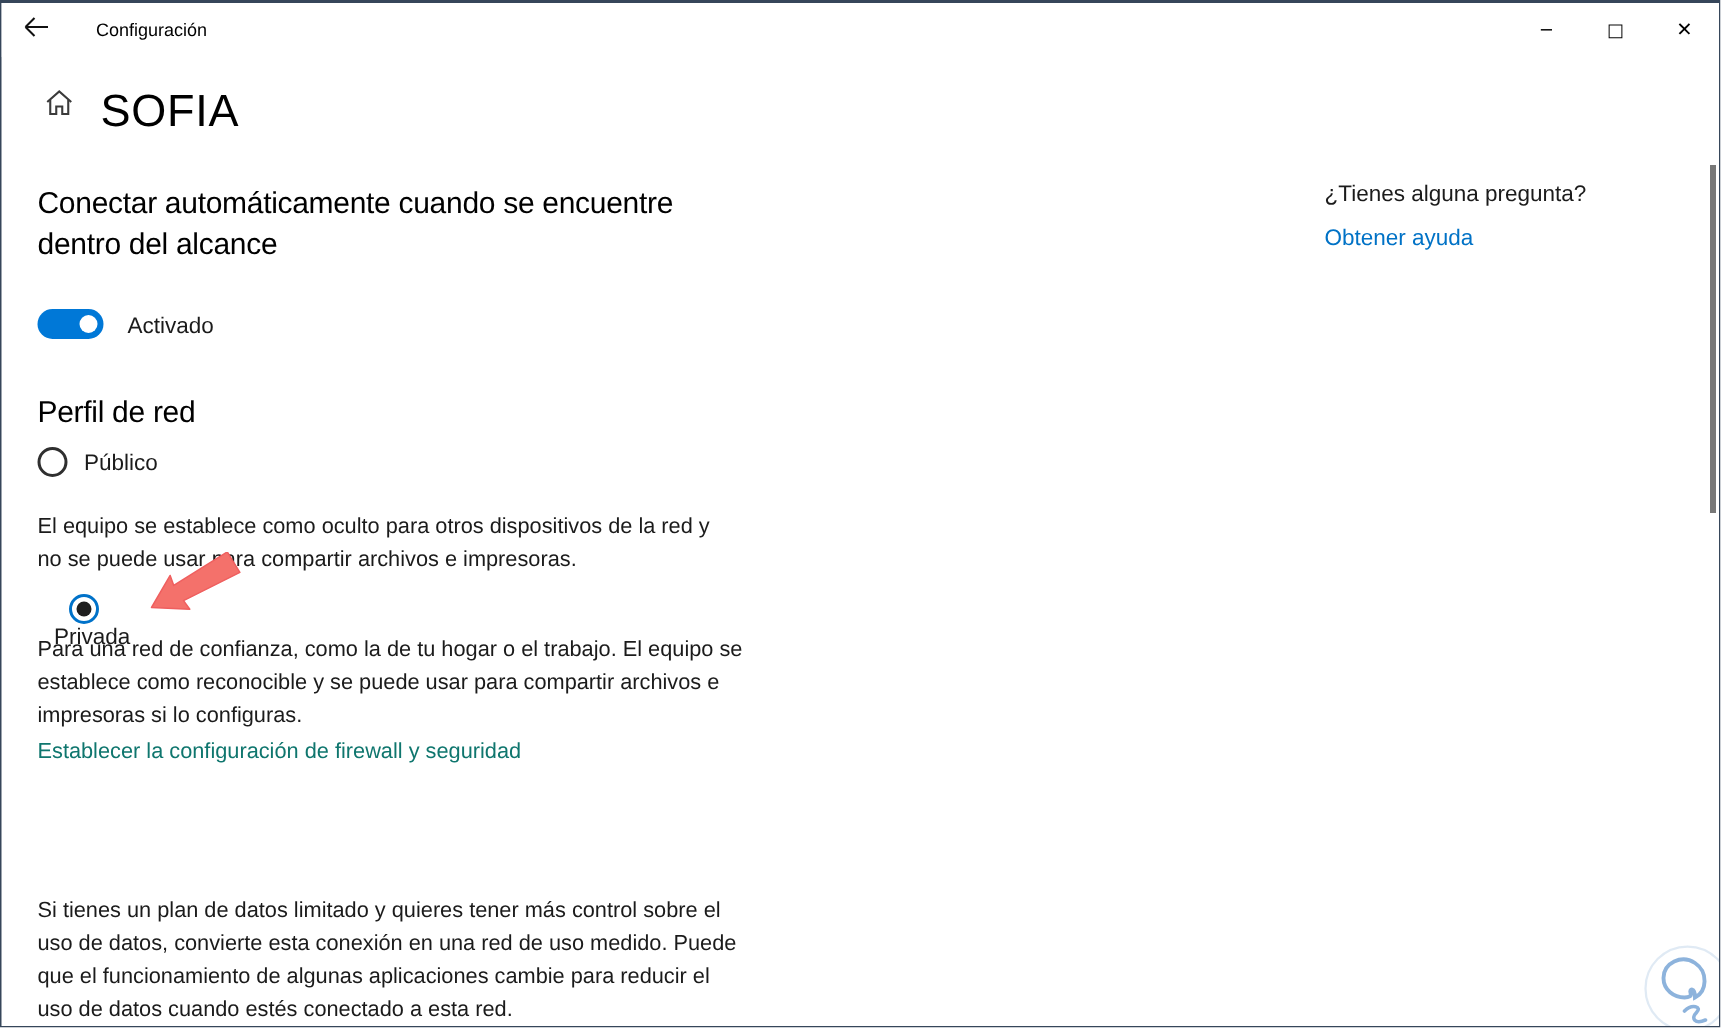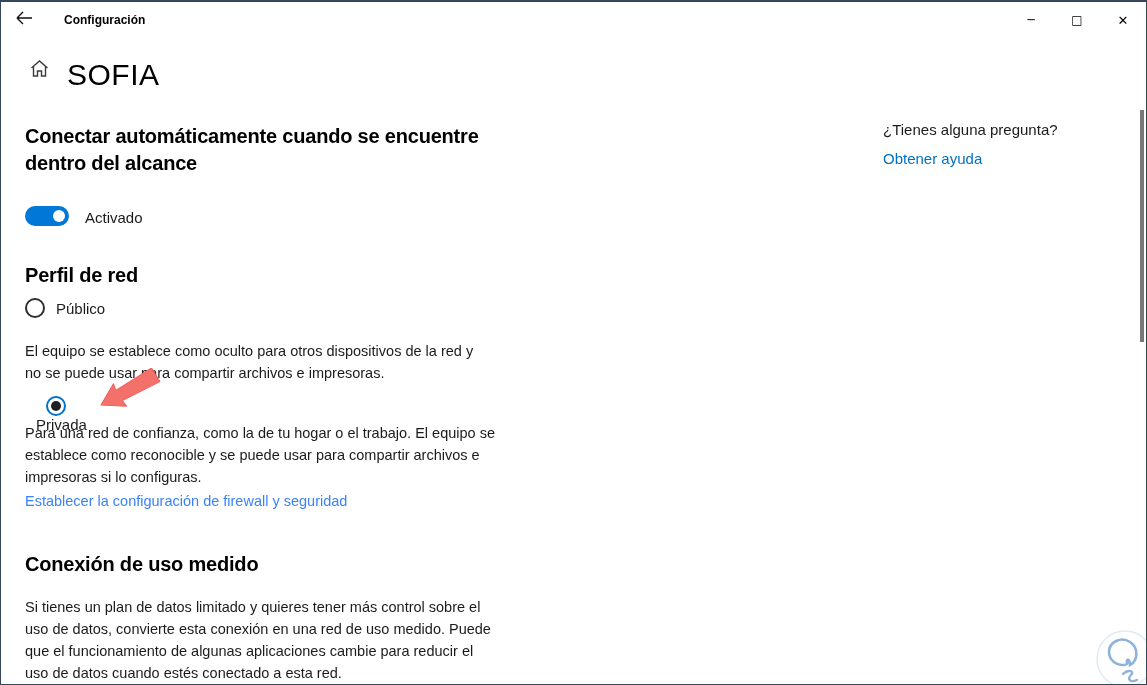--- a/index.html
+++ b/index.html
@@ -2,60 +2,60 @@
 <html><head>
 <meta charset="utf-8">
 <style>
   * { margin:0; padding:0; box-sizing:border-box; }
   html,body { width:1147px; height:685px; overflow:hidden; background:#fff;
               font-family:"Liberation Sans","DejaVu Sans",sans-serif; color:#1a1a1a; }
   .window { position:relative; width:1147px; height:685px; background:#fff;
             border:1px solid #36465a; border-top-width:2px; overflow:hidden; }
 
   
-  .titlebar { position:absolute; top:0; left:0; right:0; height:36px; background:#fff;font-weight:bold; }
+  .titlebar { position:absolute; top:0; left:0; right:0; height:36px; background:#fff; }
   .back-btn { position:absolute; left:0; top:0; width:46px; height:36px; display:flex;
               align-items:center; justify-content:center; cursor:pointer; }
   .back-btn svg { stroke:#111; stroke-width:1.4; fill:none; }
   .tb-title { position:absolute; left:63px; top:0; height:36px; line-height:36px;
               font-size:12px; color:#000; }
   .win-controls { position:absolute; right:0; top:0; height:36px; display:flex; }
   .win-btn { width:46px; height:36px; display:flex; align-items:center; justify-content:center;
              font-family:"DejaVu Sans",sans-serif; font-size:12px; color:#000; cursor:pointer; }
   .win-btn.close { font-size:13px; }
 
   
   .page-header { position:absolute; left:28px; top:56px; display:flex; }
   .home-icon { width:21px; height:21px; margin-right:17px; }
   .home-icon svg { stroke:#3b3b3b; stroke-width:1.4; fill:none; }
   .page-title { font-size:30px; font-weight:300; letter-spacing:0.5px; color:#000; }
 
   
-  .section-heading { position:absolute; left:24px; font-size:20px; font-weight:700;
+  .section-heading { position:absolute; left:24px; font-size:20px; font-weight:400;
                      color:#000; letter-spacing:-0.2px; }
   .body-text { position:absolute; left:24px; font-size:14.5px; line-height:22px;
                color:#1b1b1b; white-space:pre-line; }
   .multiline { white-space:pre-line; }
 
   .toggle-row { position:absolute; left:24px; top:204px; display:flex; align-items:flex-end; }
   .toggle { width:44px; height:20px; border-radius:10px; background:#0078d7;
             position:relative; cursor:pointer; }
   .toggle::after { content:""; position:absolute; width:12px; height:12px; border-radius:50%;
                    background:#fff; right:4px; top:4px; }
   .toggle-label { margin-left:16px; font-size:15px; color:#1b1b1b; }
 
   .radio-row { position:absolute; left:24px; display:flex; align-items:center; cursor:pointer; }
   .radio { width:20px; height:20px; border-radius:50%; border:2px solid #2f2f2f;
            background:#fff; position:relative; flex:0 0 auto; }
   .radio.selected { border-color:#0072c9; }
   .radio.selected::after { content:""; position:absolute; inset:3px; border-radius:50%;
                            background:#1f1f1f; }
   .radio-label { margin-left:11px; font-size:15px; color:#1b1b1b; }
 
-  .link { position:absolute; left:24px; font-size:14.5px; color:#3b82f6; cursor:pointer; }
+  .link { position:absolute; left:24px; font-size:14.5px; color:#0f766e; cursor:pointer; }
 
   
   .help-col { position:absolute; left:882px; top:119px; }
   .help-question { font-size:15px; color:#1b1b1b; }
   .help-link { margin-top:12px; font-size:15px; color:#0072c6; cursor:pointer; }
 
   
   .anno-arrow { position:absolute; left:90px; top:366px; pointer-events:none; }
 
   
@@ -117,21 +117,20 @@
   <div class="radio-row" style="top:394px;flex-direction:column;">
     <span class="radio selected"></span>
     <span class="radio-label">Privada</span>
   </div>
   <div class="body-text" style="top:420px;">Para una red de confianza, como la de tu hogar o el trabajo. El equipo se
 establece como reconocible y se puede usar para compartir archivos e
 impresoras si lo configuras.</div>
 
   <div class="link" style="top:491px;">Establecer la configuración de firewall y seguridad</div>
 
-  <div class="section-heading" style="top:551px;">Conexión de uso medido</div>
   <div class="body-text" style="top:594px;">Si tienes un plan de datos limitado y quieres tener más control sobre el
 uso de datos, convierte esta conexión en una red de uso medido. Puede
 que el funcionamiento de algunas aplicaciones cambie para reducir el
 uso de datos cuando estés conectado a esta red.</div>
 
   <div class="help-col">
     <div class="help-question">¿Tienes alguna pregunta?</div>
     <div class="help-link">Obtener ayuda</div>
   </div>
 

